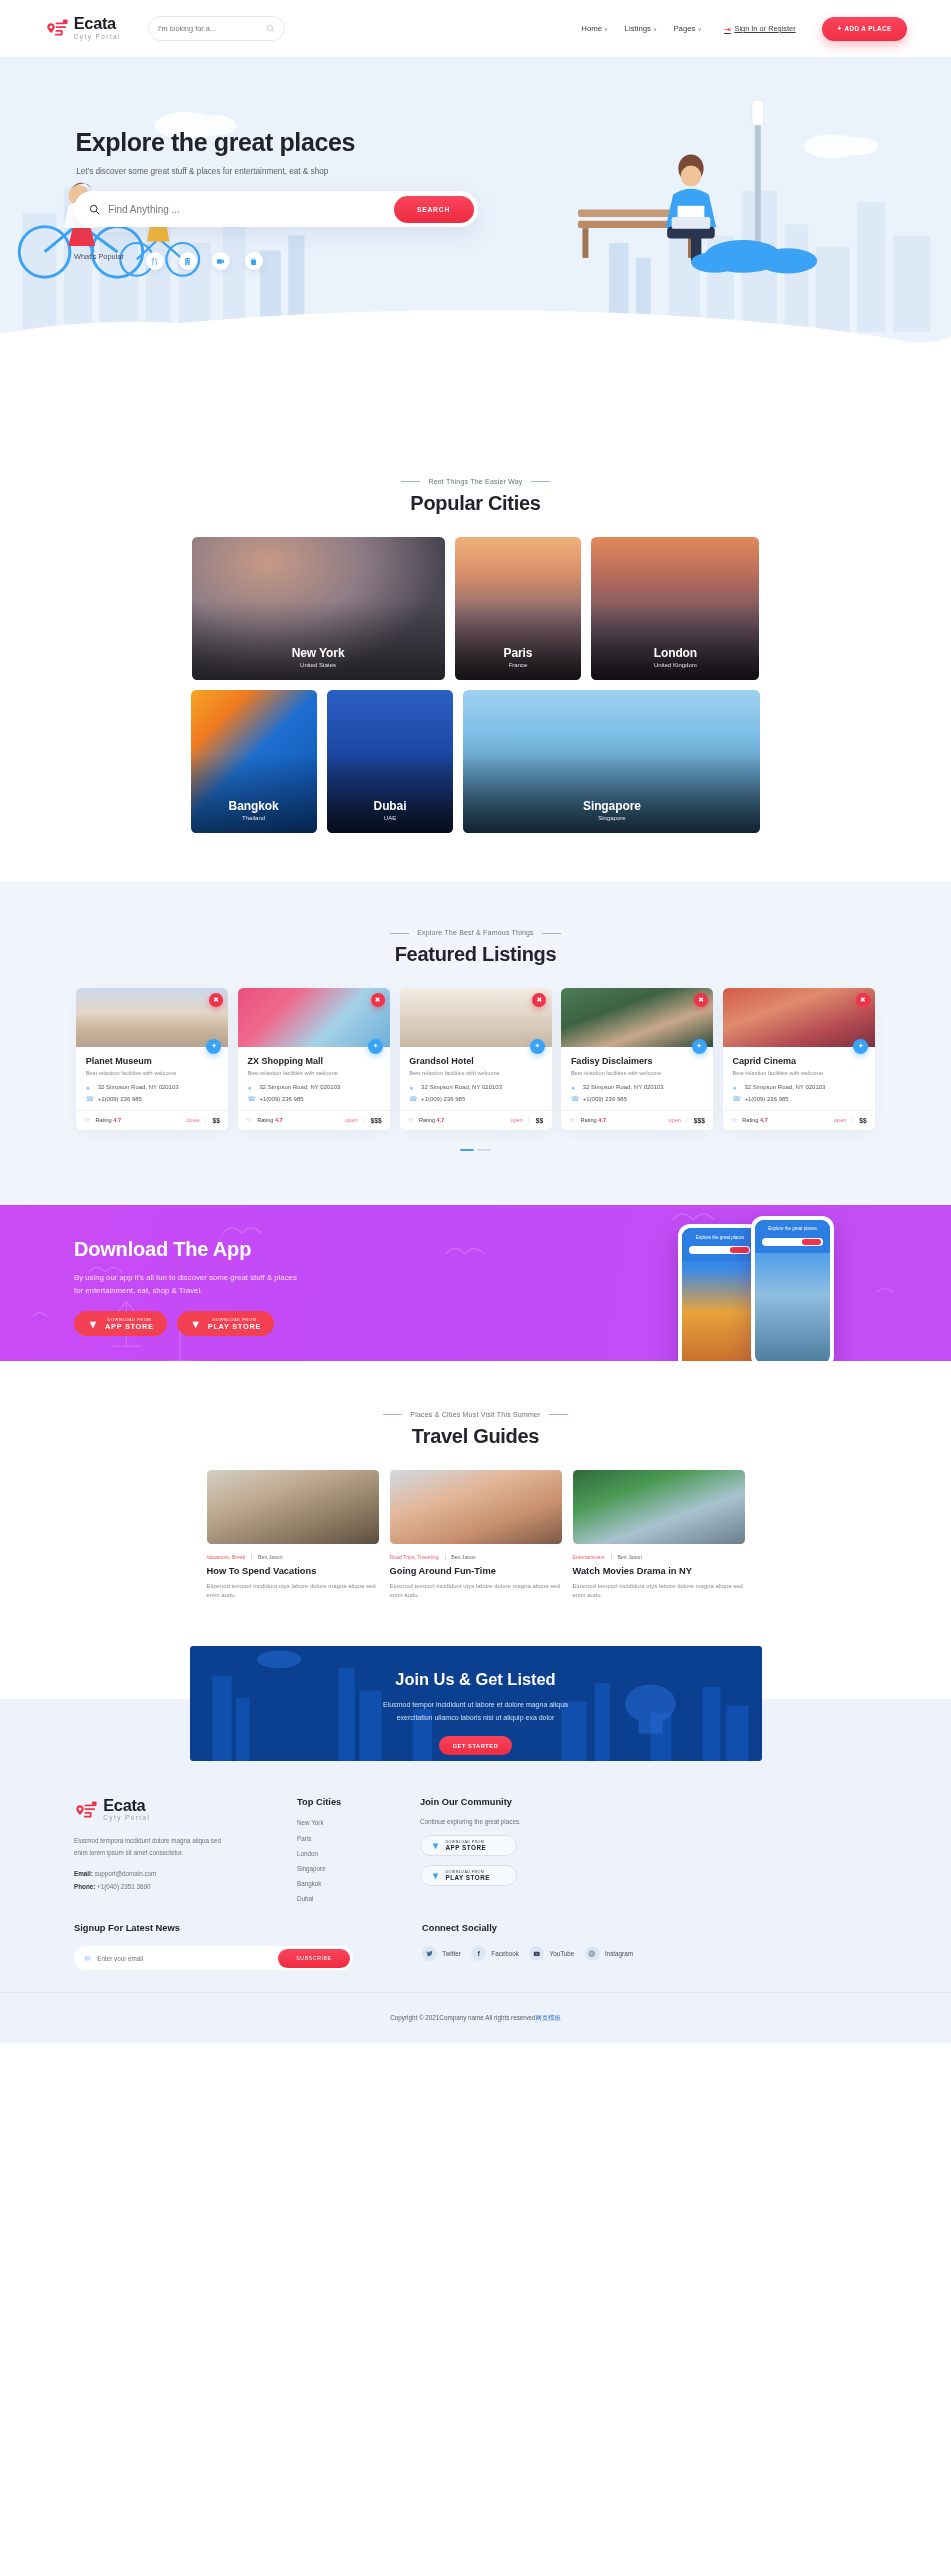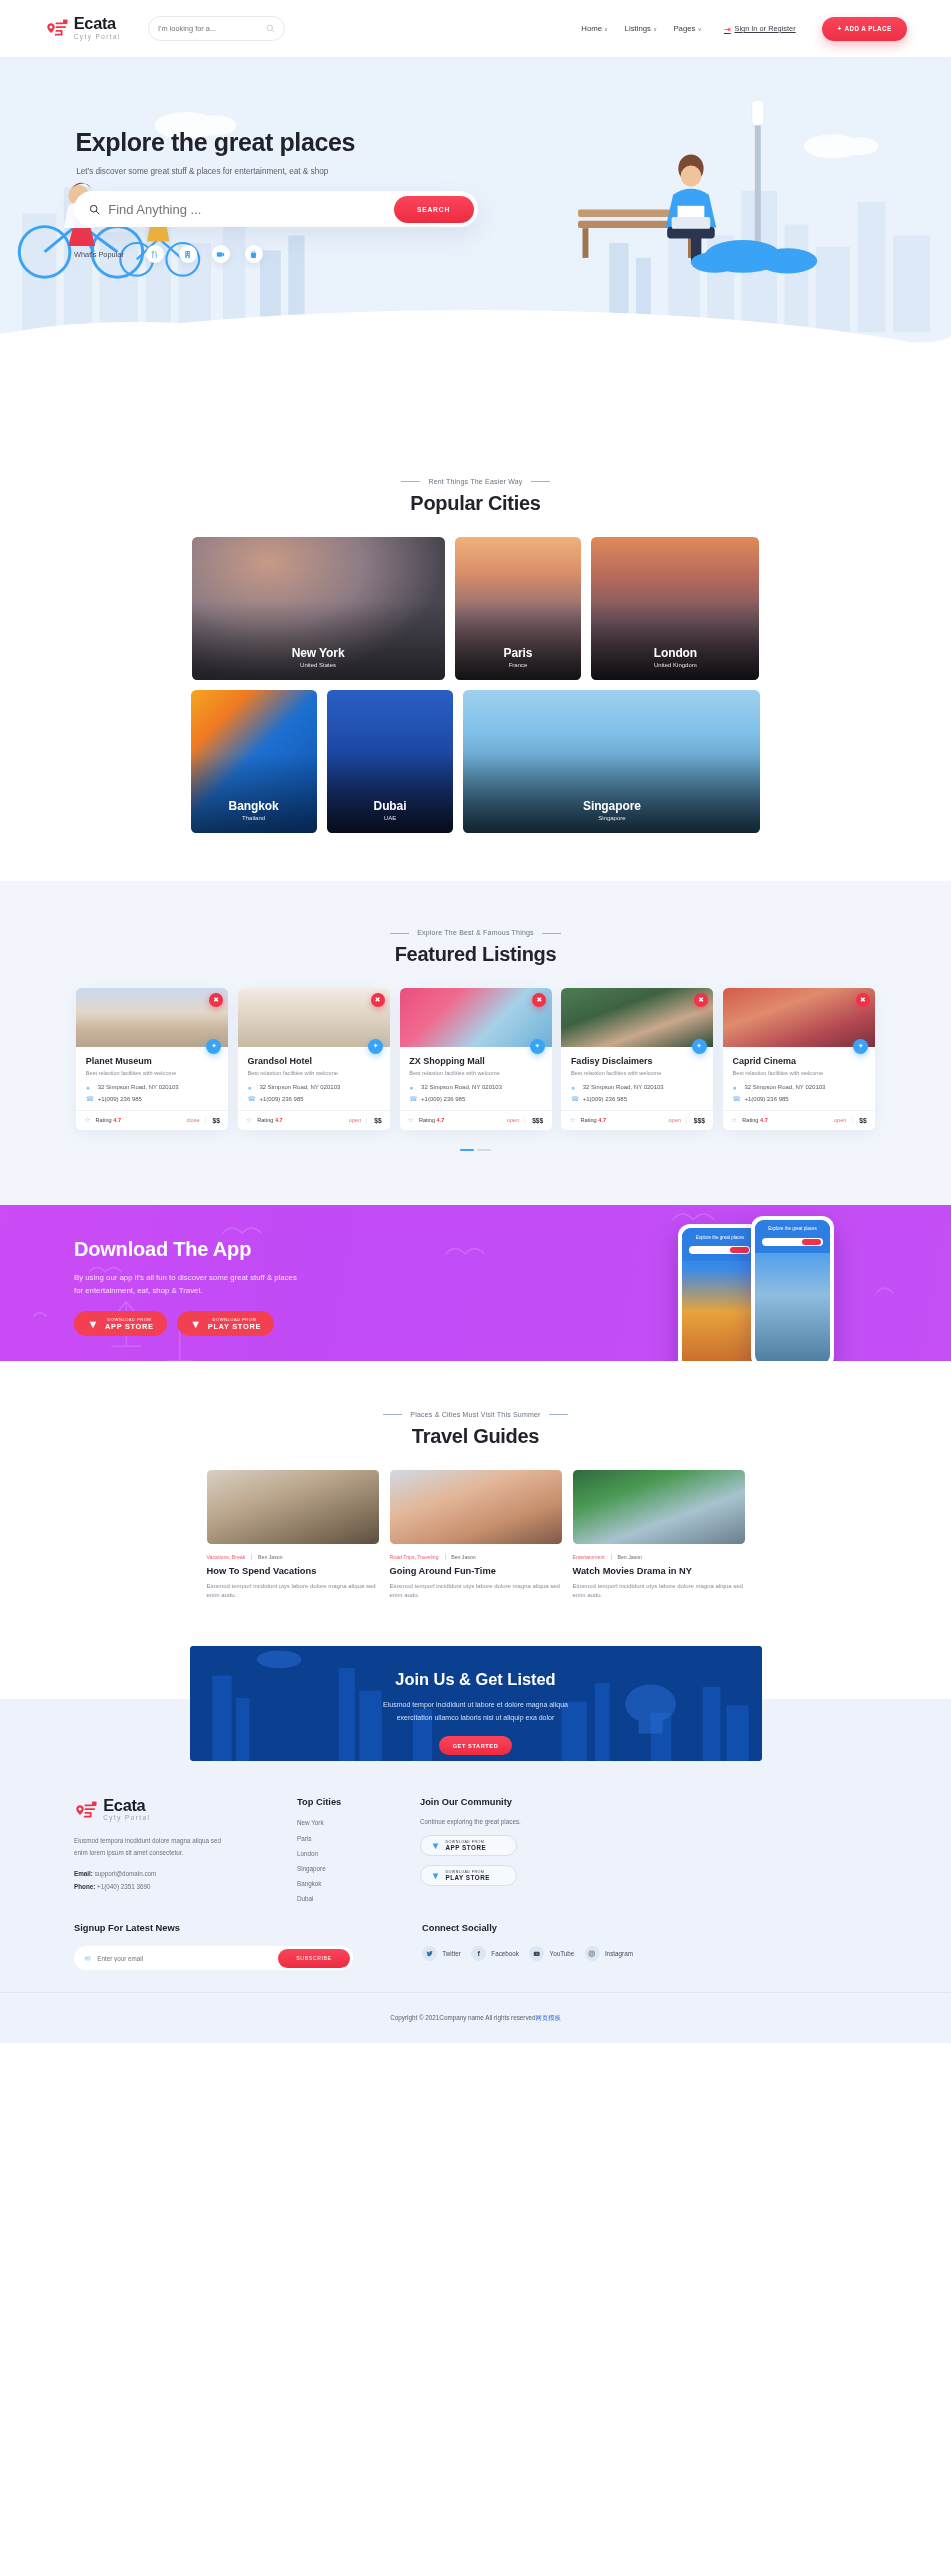--- a/index.html
+++ b/index.html
@@ -65,30 +65,30 @@
     font-size: 25px; font-weight: 700; color: #22222c; letter-spacing: -0.4px;
     margin-left: 1.5px;
   }
   .hero p.sub { font-size: 8.2px; color: #5c5c6b; margin-top: 9.7px; margin-left: 2.2px; }
   .hero-search {
     margin-top: 15.6px; width: 404px; height: 36px; background: #fff;
     border-radius: 19.3px; display: flex; align-items: center; padding: 0 4.5px 0 15px;
     box-shadow: 0 9px 22px rgba(120,140,180,.16);
   }
   .hero-search input {
-    flex: 1; border: 0; outline: 0; font-size: 13px; color: #8d8d9c;
+    flex: 1; border: 0; outline: 0; font-size: 10px; color: #8d8d9c;
     margin-left: 8.2px; font-family: "Liberation Sans", sans-serif;
   }
   .btn-search {
     background: linear-gradient(180deg,#f9455c,#ee2b41); color: #fff; border: 0;
     border-radius: 15px; height: 27px; width: 80px; font-size: 6.7px;
     letter-spacing: 0.8px; font-weight: 600; cursor: pointer;
     font-family: "Liberation Sans", sans-serif;
   }
-  .popular-row { margin-top: 18px; display: flex; align-items: center; gap: 15px; }
+  .popular-row { margin-top: 25px; display: flex; align-items: flex-start; gap: 15px; }
   .popular-label { font-size: 7.4px; color: #4b4b59; margin-right: 6.7px; }
   .pop-ico {
     width: 18px; height: 18px; border-radius: 50%; background: #fff;
     display: flex; align-items: center; justify-content: center;
     box-shadow: 0 2.2px 6.7px rgba(130,150,190,.2); cursor: pointer;
   }
 
   
   .sec-head { text-align: center; }
   .sec-kicker {
@@ -579,20 +579,45 @@
           </div>
           <div class="card-foot">
             <span class="cf-star">☆</span>
             <span class="cf-rate"><span>Rating</span> <b>4.7</b></span>
             <span class="cf-status">close</span>
             <span class="cf-price">$$</span>
           </div>
         </div>
 
         <div class="card">
+          <div class="card-img ph-mall">
+            <div class="badge-x">✖</div>
+            <div class="badge-b">✦</div>
+          </div>
+          <div class="card-body">
+            <div class="card-title">ZX Shopping Mall</div>
+            <div class="card-desc">Best relaxtion facilities with welcome</div>
+            <div class="card-meta">
+                <span class="mi">●</span>
+                <span class="mt">32 Simpson Road, NY 020103</span>
+              </div>
+            <div class="card-meta">
+                <span class="mi">☎</span>
+                <span class="mt">+1(009) 236 985</span>
+              </div>
+          </div>
+          <div class="card-foot">
+            <span class="cf-star">☆</span>
+            <span class="cf-rate"><span>Rating</span> <b>4.7</b></span>
+            <span class="cf-status">open</span>
+            <span class="cf-price">$$$</span>
+          </div>
+        </div>
+
+        <div class="card">
           <div class="card-img ph-hotel">
             <div class="badge-x">✖</div>
             <div class="badge-b">✦</div>
           </div>
           <div class="card-body">
             <div class="card-title">Grandsol Hotel</div>
             <div class="card-desc">Best relaxtion facilities with welcome</div>
             <div class="card-meta">
                 <span class="mi">●</span>
                 <span class="mt">32 Simpson Road, NY 020103</span>
@@ -600,45 +625,20 @@
             <div class="card-meta">
                 <span class="mi">☎</span>
                 <span class="mt">+1(009) 236 985</span>
               </div>
           </div>
           <div class="card-foot">
             <span class="cf-star">☆</span>
             <span class="cf-rate"><span>Rating</span> <b>4.7</b></span>
             <span class="cf-status">open</span>
             <span class="cf-price">$$</span>
-          </div>
-        </div>
-
-        <div class="card">
-          <div class="card-img ph-mall">
-            <div class="badge-x">✖</div>
-            <div class="badge-b">✦</div>
-          </div>
-          <div class="card-body">
-            <div class="card-title">ZX Shopping Mall</div>
-            <div class="card-desc">Best relaxtion facilities with welcome</div>
-            <div class="card-meta">
-                <span class="mi">●</span>
-                <span class="mt">32 Simpson Road, NY 020103</span>
-              </div>
-            <div class="card-meta">
-                <span class="mi">☎</span>
-                <span class="mt">+1(009) 236 985</span>
-              </div>
-          </div>
-          <div class="card-foot">
-            <span class="cf-star">☆</span>
-            <span class="cf-rate"><span>Rating</span> <b>4.7</b></span>
-            <span class="cf-status">open</span>
-            <span class="cf-price">$$$</span>
           </div>
         </div>
 
         <div class="card">
           <div class="card-img ph-rest">
             <div class="badge-x">✖</div>
             <div class="badge-b">✦</div>
           </div>
           <div class="card-body">
             <div class="card-title">Fadisy Disclaimers</div>

